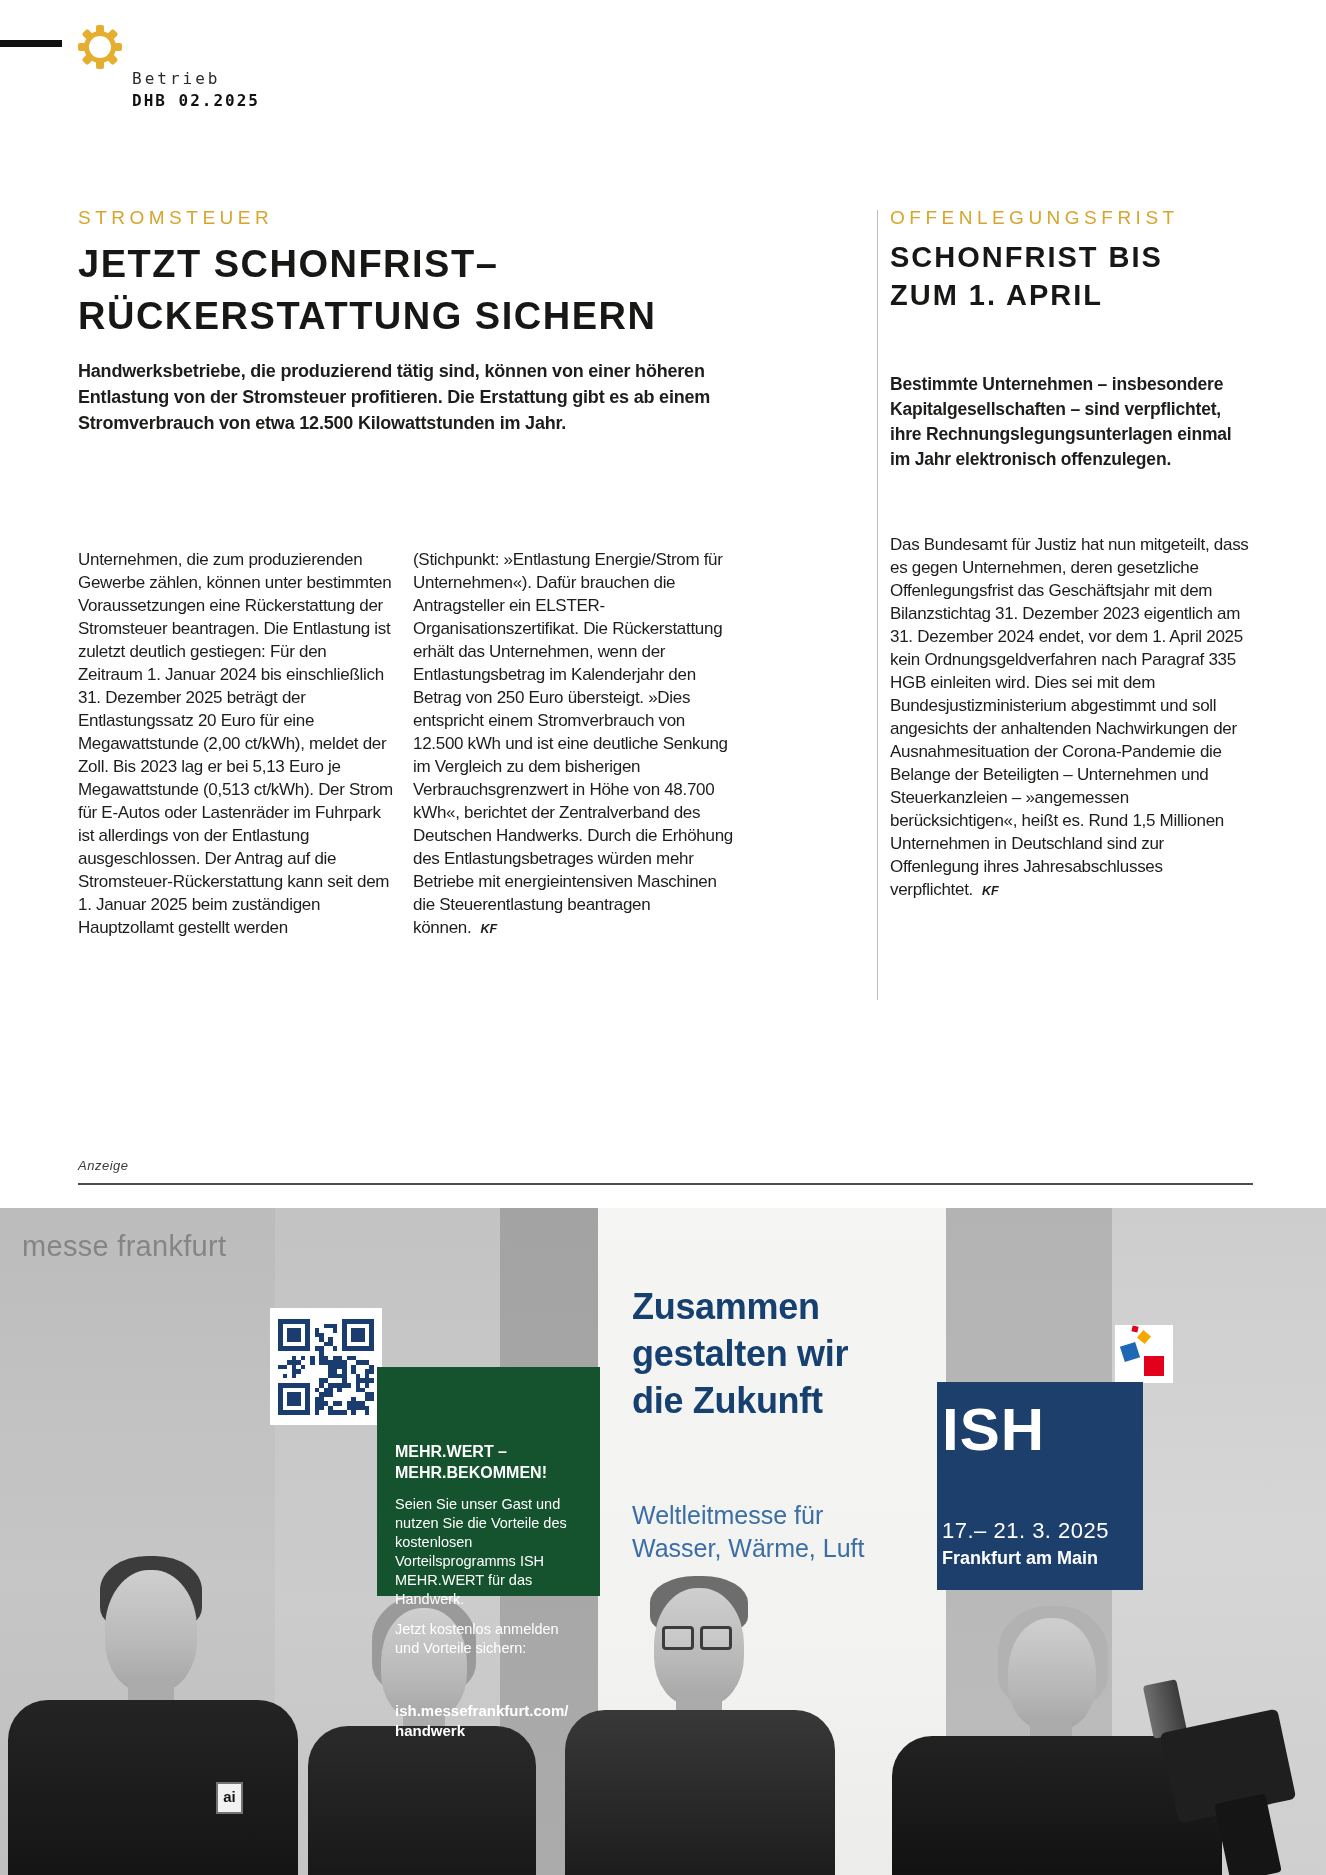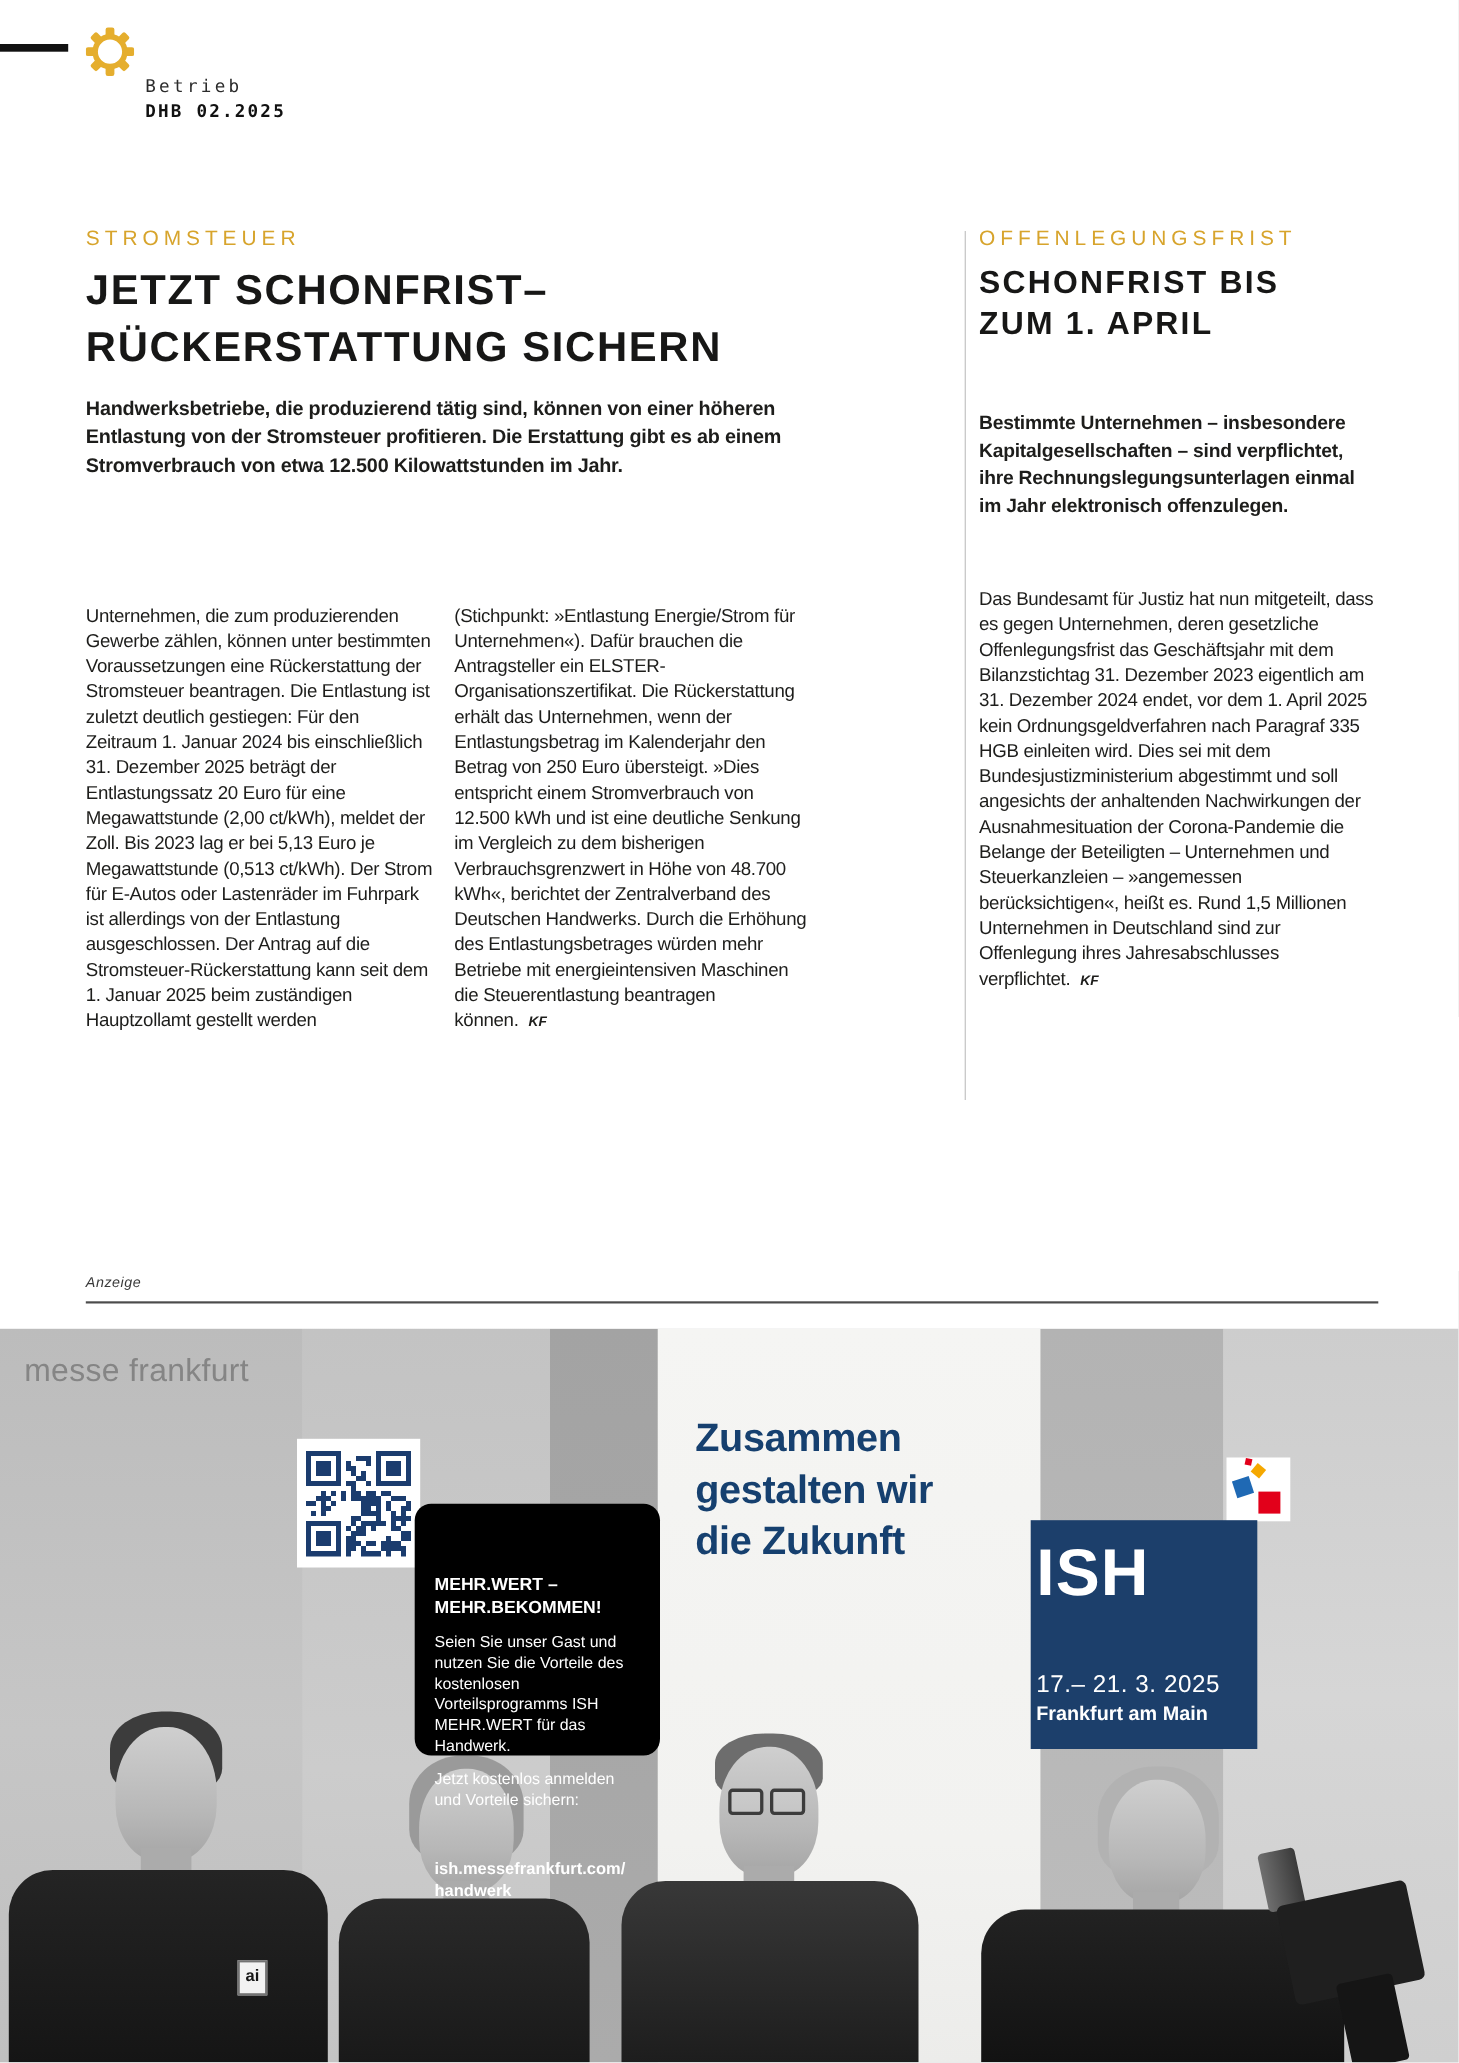--- a/index.html
+++ b/index.html
@@ -62,22 +62,22 @@
          font-size:15px;text-align:center;line-height:26px;border:2px solid #737373;box-sizing:border-box;}
   .drill-body{position:absolute;background:#1f1f1f;border-radius:6px;}
   .drill-chuck{position:absolute;background:linear-gradient(90deg,#6f6f6f,#3a3a3a);border-radius:4px;}
   .drill-handle{position:absolute;background:#151515;border-radius:4px;}
 
   
   .qr-box{left:270px;top:100px;width:112px;height:117px;background:#fff;display:flex;align-items:center;justify-content:center;}
   .qr-box svg{width:96px;height:96px;}
 
   
-  .promo{left:377px;top:159px;width:223px;height:229px;background:#000000;color:#fff;
-         padding:20px 18px;box-sizing:border-box;border-radius:15px;}
+  .promo{left:377px;top:159px;width:223px;height:229px;background:#14532d;color:#fff;
+         padding:31px 18px;box-sizing:border-box;}
   .promo-title{font-size:16px;font-weight:700;line-height:21px;}
   .promo-body{font-size:14.5px;line-height:19px;margin-top:12px;}
   .promo-body2{font-size:14.5px;line-height:19px;margin-top:11px;}
   .promo-url{font-size:15px;font-weight:700;line-height:20px;}
 
   
   .ad-headline{left:632px;top:32px;font-size:36px;line-height:47px;font-weight:700;color:#16406f;letter-spacing:-0.3px;}
   .ad-subline{left:632px;top:248px;font-size:25px;line-height:33px;color:#3a6ea5;}
 
   
@@ -340,20 +340,22 @@
 MEHR.BEKOMMEN!</div>
       <div class="promo-body">Seien Sie unser Gast und nutzen Sie die Vorteile des kostenlosen Vorteilsprogramms ISH MEHR.WERT für das Handwerk.</div>
       <div class="promo-body2">Jetzt kostenlos anmelden und Vorteile sichern:</div>
       <div class="promo-url ml">ish.messefrankfurt.com/
 handwerk</div>
     </div>
 
     <div class="abs ad-headline ml">Zusammen
 gestalten wir
 die Zukunft</div>
+    <div class="abs ad-subline ml">Weltleitmesse für
+Wasser, Wärme, Luft</div>
 
     <div class="abs mf-logo">
       <div class="mf-dot"></div>
       <div class="mf-yellow"></div>
       <div class="mf-blue"></div>
       <div class="mf-red"></div>
     </div>
 
     <div class="abs event">
       <div class="event-name">ISH</div>

